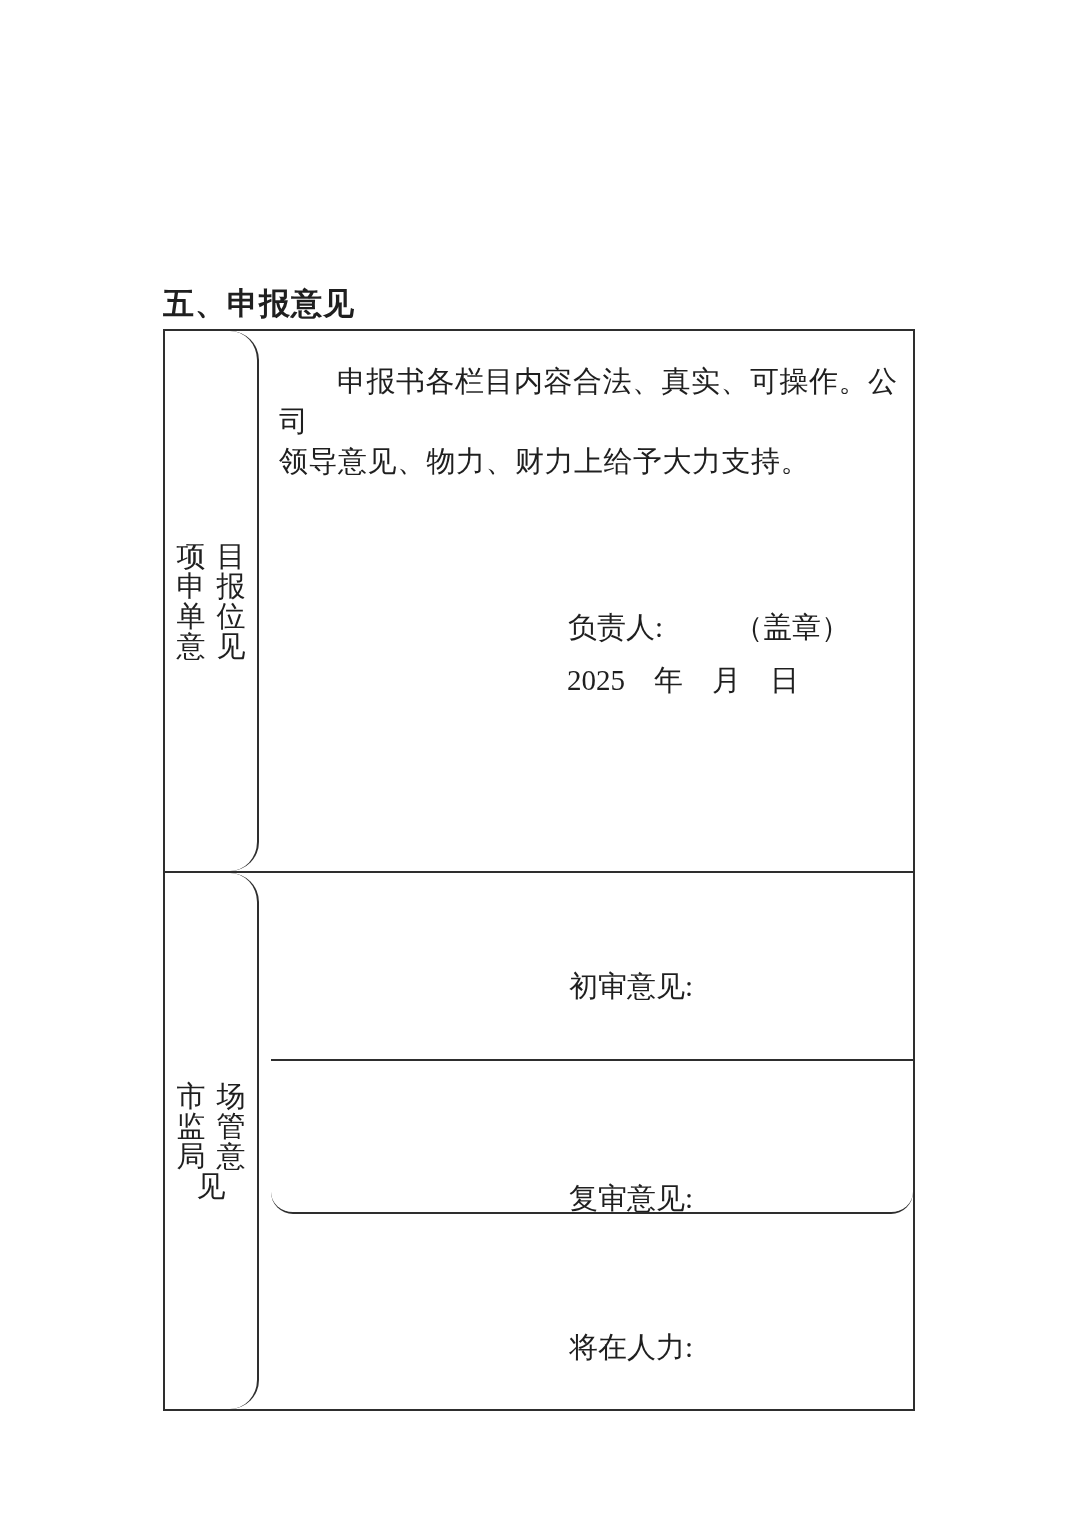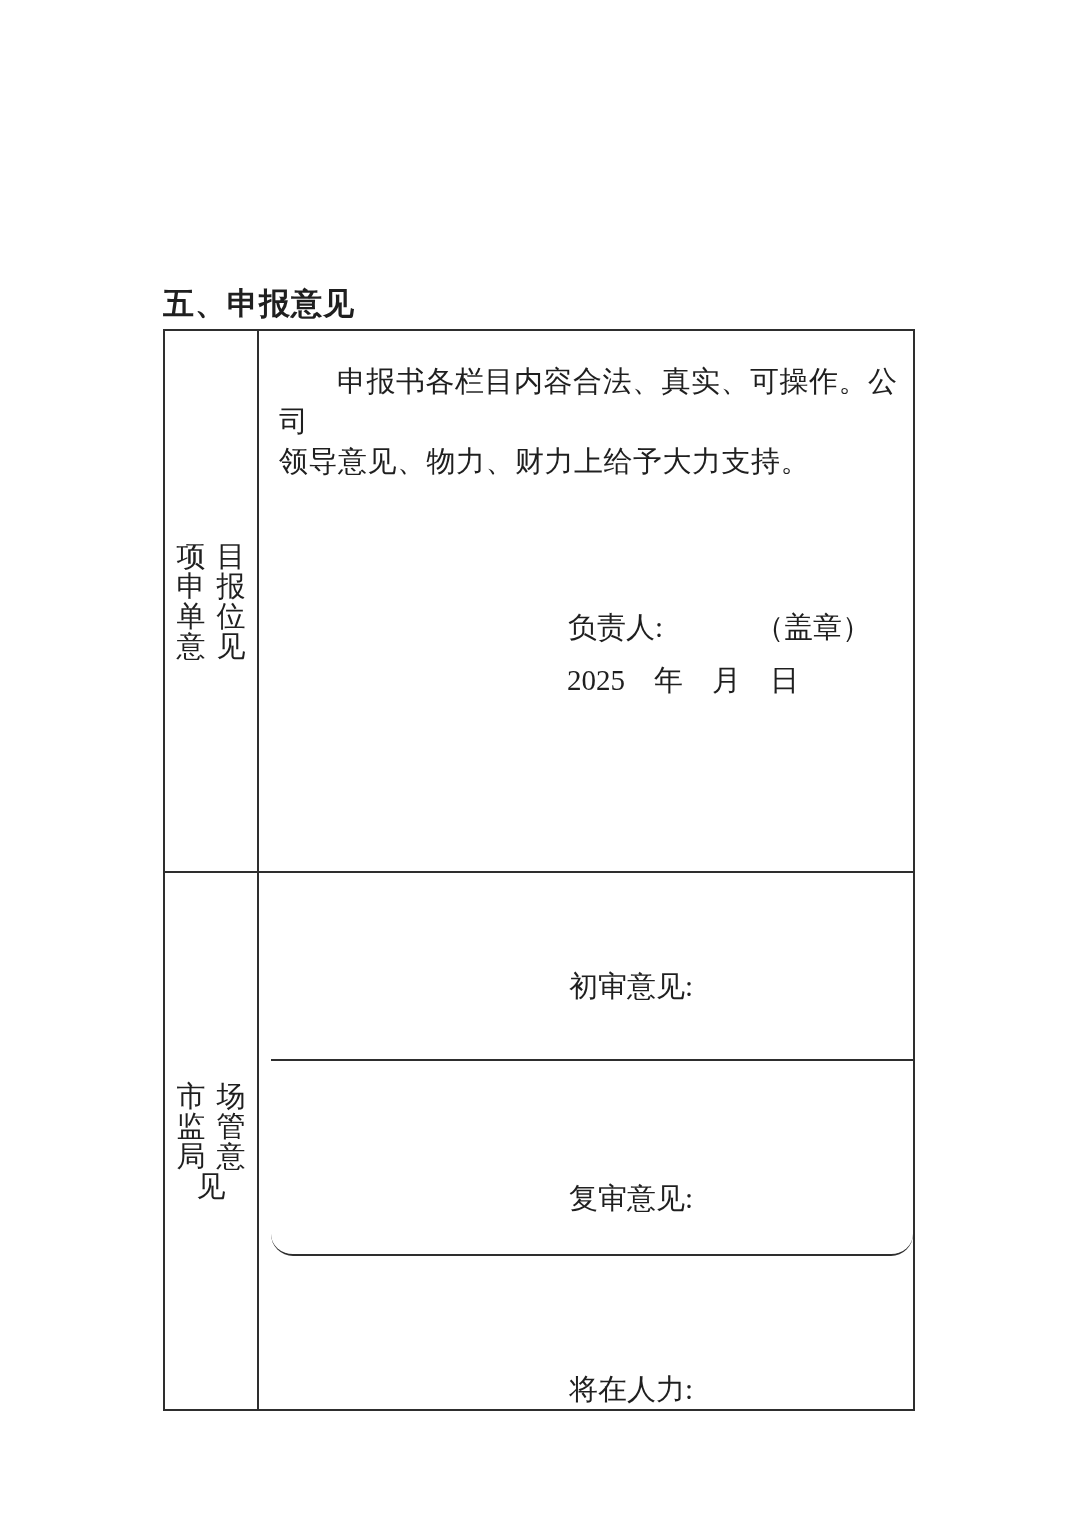--- a/index.html
+++ b/index.html
@@ -41,20 +41,21 @@
   .row{display:flex;}
   .row1{height:542px;border-bottom:2px solid var(--line);}
   .row2{height:536px;}
   .col-head{
     width:94px;
     border-right:2px solid var(--line);
     display:flex;
     align-items:center;
     justify-content:center;
     flex:0 0 auto;
+    border-radius:29px;
   }
   .vhead{
     font-size:29px;
     line-height:30px;
     text-align:center;
   }
   .vhead div{
     letter-spacing:11px;
     padding-left:11px;
     white-space:nowrap;
@@ -70,42 +71,42 @@
     line-height:40px;
     letter-spacing:0.5px;
   }
   .para-line{display:block;}
   .para-line.indent{text-indent:58px;}
   .sign-line{
     position:absolute;
     left:309px;
     top:281px;
     display:flex;
-    gap:92px;
+    gap:71px;
     font-size:29px;
     line-height:30px;
     white-space:nowrap;
   }
   .date-line{
     position:absolute;
     left:308px;
     top:334px;
     display:flex;
     gap:29px;
     font-size:29px;
     line-height:30px;
     white-space:nowrap;
   }
   .bureau-body{
     display:flex;
     flex-direction:column;
   }
   .sub{position:relative;}
   .sub1{height:188px;border-bottom:2px solid var(--line);}
-  .sub2{height:195px;border-bottom:2px solid var(--line);border-radius:22px;}
+  .sub2{height:153px;border-bottom:2px solid var(--line);border-radius:22px;}
   .sub3{flex:1;}
   .sub-label{
     position:absolute;
     left:298px;
     font-size:29px;
     line-height:30px;
     white-space:nowrap;
   }
   .sub1 .sub-label{top:98px;}
   .sub2 .sub-label{top:122px;}

